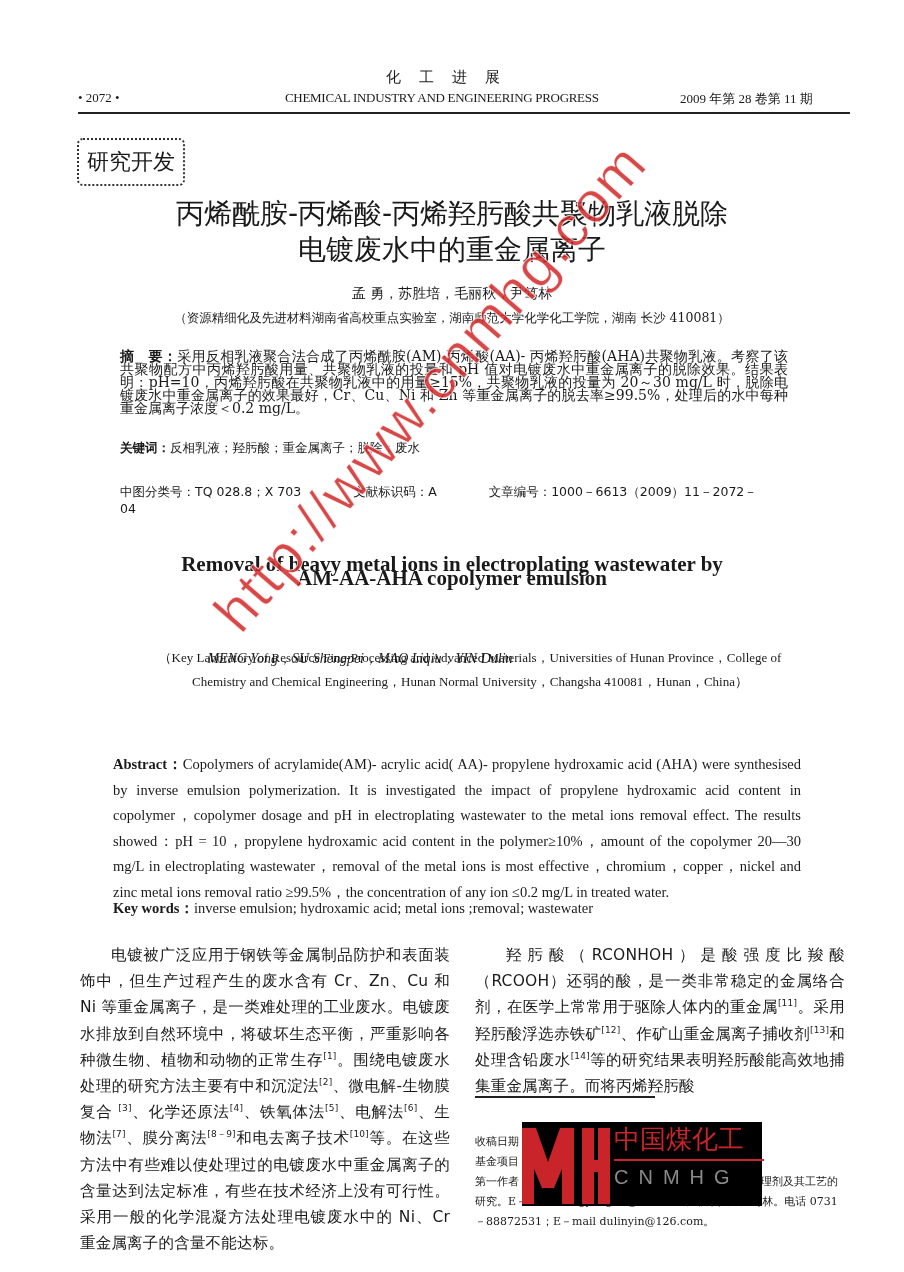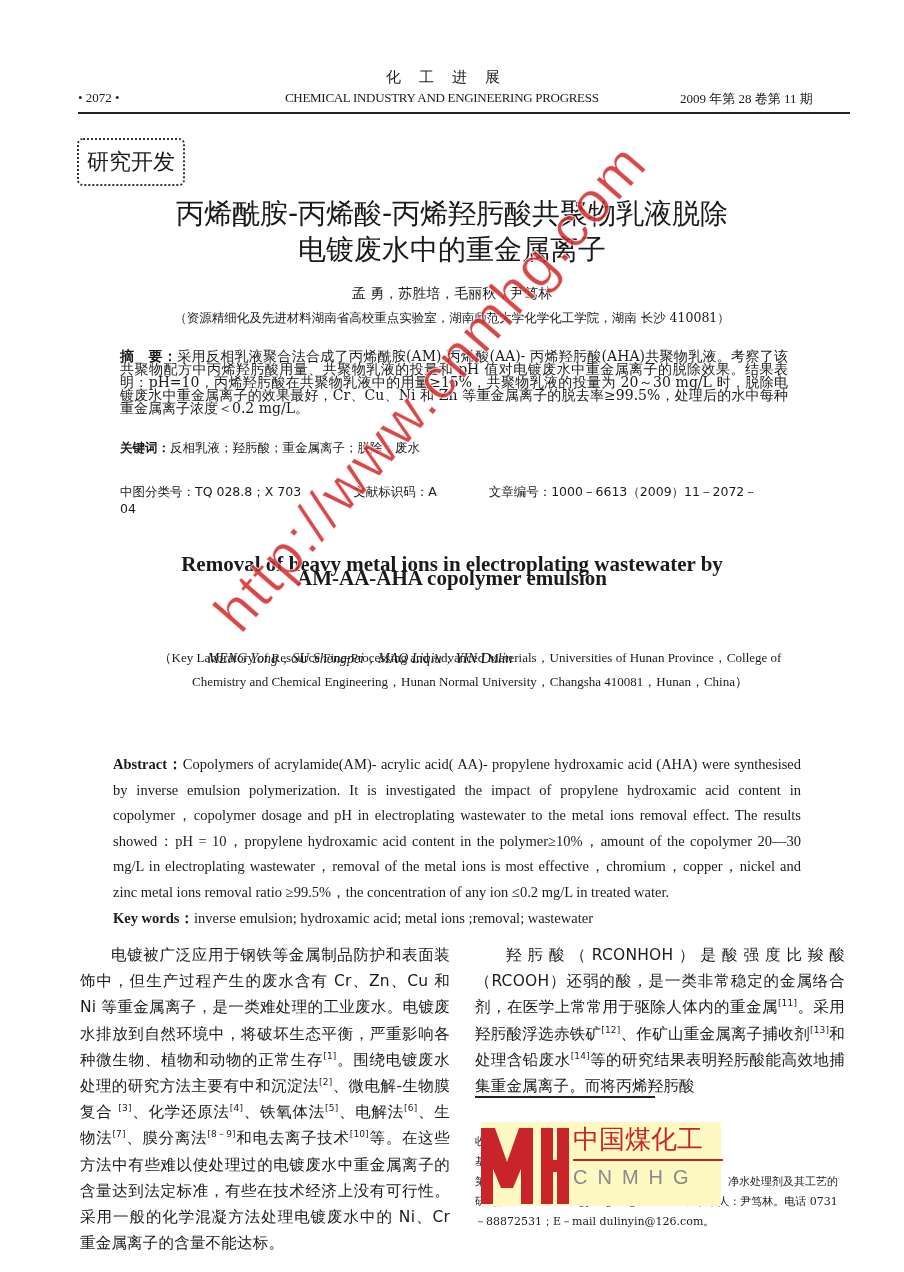--- a/index.html
+++ b/index.html
@@ -36,35 +36,35 @@
   
   .en-title{left:0;width:904px;text-align:center;font-family:"Liberation Serif",serif;font-weight:bold;font-size:21px;line-height:32px;}
   .en-title1{top:548px;}
   .en-title2{top:562px;}
   .en-authors{left:0;width:720px;top:622px;text-align:center;font-family:"Liberation Serif",serif;font-style:italic;font-size:14px;margin-top:28px;}
   .en-affil{left:140px;width:660px;top:646px;text-align:center;font-family:"Liberation Serif",serif;font-size:13px;line-height:24px;}
 
   
   .en-abs{left:113px;width:688px;top:720px;font-family:"Liberation Serif",serif;font-size:14.5px;line-height:25.6px;text-align:justify;margin-top:32px;}
   .en-abs b{font-weight:bold;}
-  .en-kw{left:113px;top:899px;font-family:"Liberation Serif",serif;font-size:14.5px;margin-top:10px;}
+  .en-kw{left:113px;top:899px;font-family:"Liberation Serif",serif;font-size:14.5px;}
 
   
   .col{font-size:15.5px;line-height:26.2px;text-align:justify;font-family:"DejaVu Sans",sans-serif;letter-spacing:0.2px;}
   .col-left{left:80px;width:370px;top:942px;}
   .col-right{left:475px;width:370px;top:942px;}
   .indent{text-indent:2em;}
   sup{font-size:9px;line-height:0;}
 
   .fn-rule{left:475px;top:1096px;width:180px;height:1.5px;background:#222;}
   .footnote{left:475px;width:370px;top:1132px;font-size:11px;line-height:20px;}
 
   
   .wm-url{left:200px;top:600px;width:640px;transform-origin:left top;transform:rotate(-49deg);color:rgba(210,40,40,0.85);font-family:"Liberation Sans",sans-serif;font-size:58px;letter-spacing:2px;white-space:nowrap;pointer-events:none;-webkit-text-stroke:1px rgba(255,255,255,0.7);}
-  .logo{left:481px;top:1122px;width:240px;height:84px;background:#fef9c3;}
+  .logo{left:522px;top:1122px;width:240px;height:84px;background:#000000;}
   .logo-mh{left:0;top:6px;}
   .logo-cn{left:92px;top:0px;font-size:26px;color:#c8242a;font-family:"DejaVu Sans",sans-serif;white-space:nowrap;}
   .logo-line{left:92px;top:37px;width:150px;height:2px;background:#c8242a;}
   .logo-en{left:92px;top:44px;font-size:20px;color:#8a8a8a;font-family:"Liberation Sans",sans-serif;letter-spacing:10px;}
 </style>
 </head>
 <body>
 
 <div class="abs journal-cn">化工进展</div>
 <div class="abs hdr-row page-no serif">• 2072 •</div>

